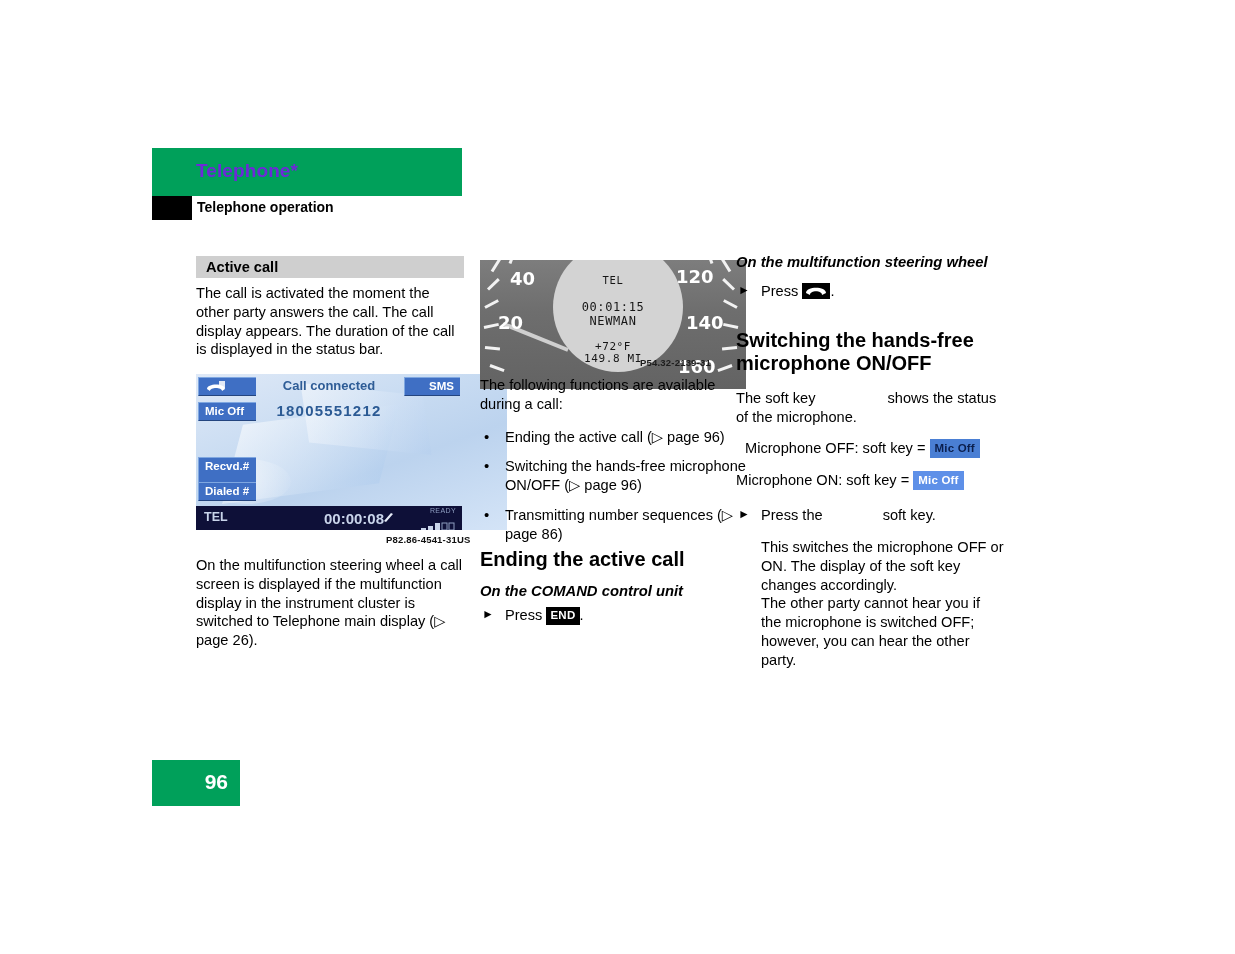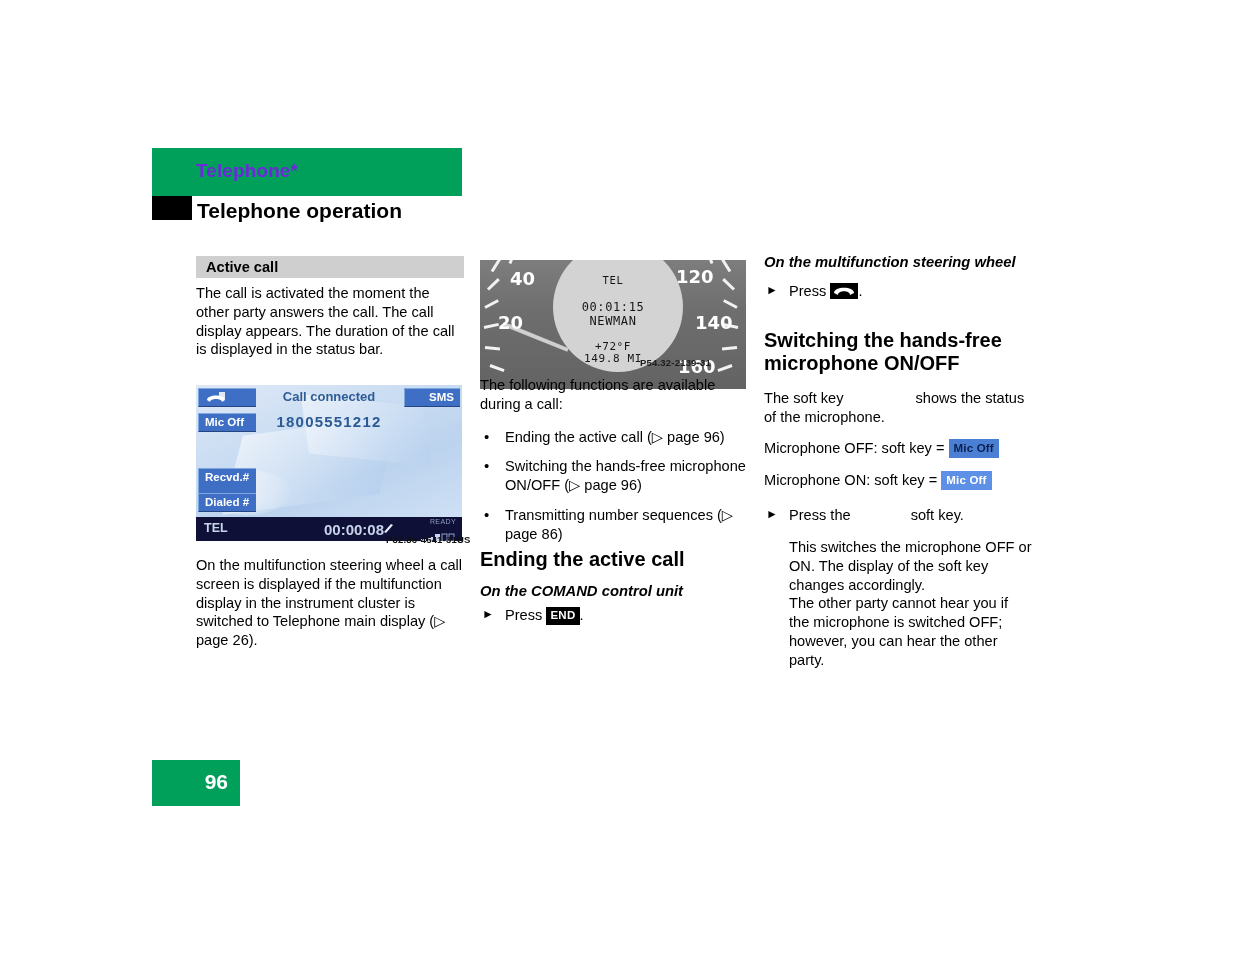--- a/index.html
+++ b/index.html
@@ -39,33 +39,33 @@
     left: 152px;
     top: 196px;
     width: 40px;
     height: 24px;
     background: #000000;
   }
   .section-title {
     position: absolute;
     left: 197px;
     top: 199px;
-    font-size: 21px;
+    font-size: 14px;
     font-weight: bold;
     color: #000000;
   }
 
   
   .col {
     position: absolute;
     top: 256px;
     width: 268px;
   }
   .col-left   { left: 196px; }
-  .col-right  { left: 764px; }
+  .col-right  { left: 736px; }
 
   .col p, .col li {
     font-size: 14.6px;
     line-height: 1.29;
     margin: 0;
   }
 
   .gray-head {
     background: #cfcfcf;
     font-size: 14.6px;
@@ -165,25 +165,26 @@
     background: #5e90e8;
     color: #ffffff;
   }
   .gapbox { display: inline-block; width: 72px; }
   .gapbox-sm { display: inline-block; width: 60px; }
 
   
   .comand {
     position: absolute;
     left: 196px;
-    top: 385px;
+    top: 374px;
     width: 266px;
     height: 156px;
     background: linear-gradient(160deg, #dfe9f7 0%, #c9dcf2 35%, #bcd3ee 60%, #d4e4f7 100%);
     overflow: hidden;
+    padding-left: 45px;
   }
   .comand .deco1 {
     position: absolute;
     left: 40px; top: 40px;
     width: 150px; height: 80px;
     background: linear-gradient(120deg, rgba(255,255,255,.55), rgba(160,195,235,.25));
     transform: skewX(-22deg) rotate(-8deg);
   }
   .comand .deco2 {
     position: absolute;
@@ -297,21 +298,21 @@
   .cluster .num {
     position: absolute;
     color: #ffffff;
     font-size: 18px;
     font-weight: bold;
     font-family: "DejaVu Sans", sans-serif;
   }
   .n40  { left: 30px;  top: 8px; }
   .n20  { left: 18px;  top: 52px; }
   .n120 { left: 196px; top: 6px; }
-  .n140 { left: 215px; top: 52px; }
+  .n140 { left: 206px; top: 52px; }
   .n160 { left: 198px; top: 96px; color:#e2e2e2; }
   .cluster .needle {
     position: absolute;
     left: 18px; top: 88px;
     width: 70px; height: 4px;
     background: #cfcfcf;
     transform: rotate(22deg);
     transform-origin: 100% 50%;
   }
   .cl-text {
@@ -472,21 +473,21 @@
       </svg>
     </span><span>.</span>
   </p>
 
   <h3 class="bold-head" style="margin-top:28px;">Switching the hands-free microphone ON/OFF</h3>
 
   <p class="body-text" style="margin-top:14px;">
     <span>The soft key</span><span class="gapbox"></span><span>shows the status of the microphone.</span>
   </p>
 
-  <p class="body-text" style="margin-top:13px;">
+  <p class="body-text" style="margin-top:13px;margin-left:9px;">
     <span>Microphone OFF: soft key =</span>
     <span class="softkey-badge softkey-off">Mic Off</span>
   </p>
 
   <p class="body-text" style="margin-top:13px;">
     <span>Microphone ON: soft key =</span>
     <span class="softkey-badge softkey-on">Mic Off</span>
   </p>
 
   <p class="action" style="margin-top:16px;">

